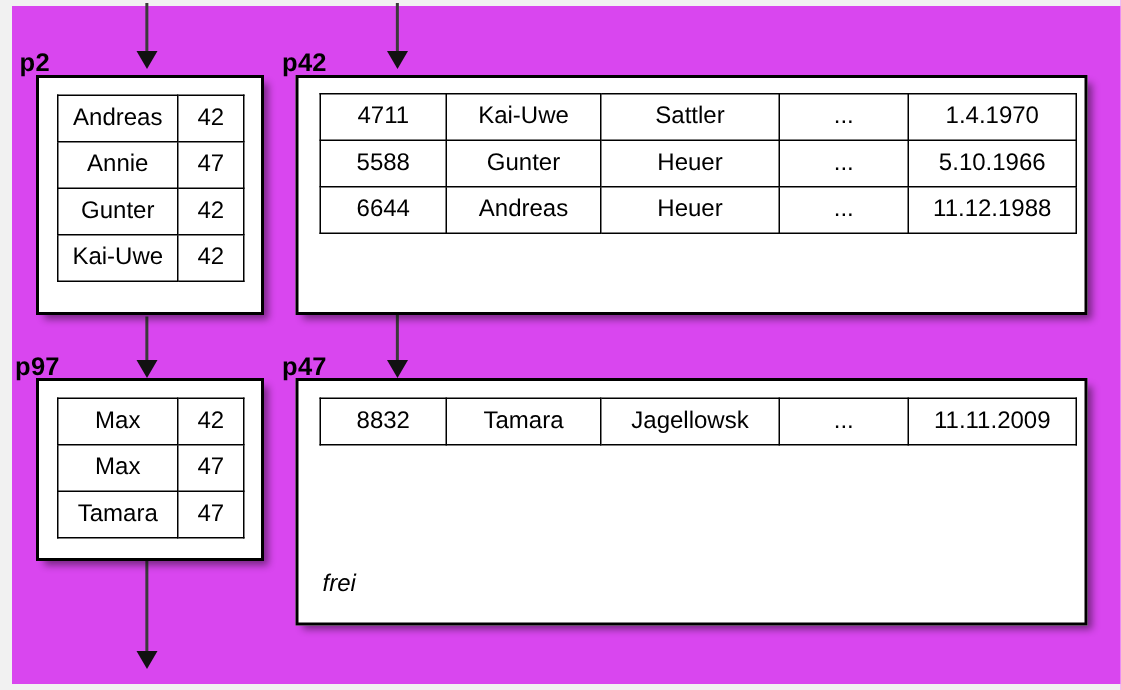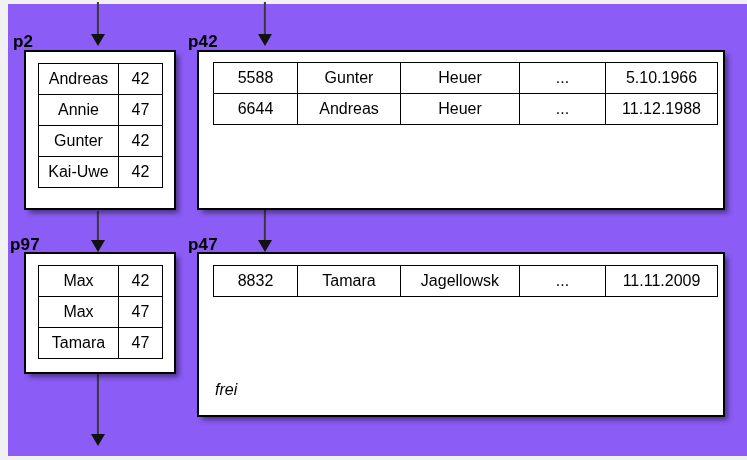--- a/index.html
+++ b/index.html
@@ -13,21 +13,21 @@
     position: relative;
     overflow: hidden;
     font-family: "Liberation Sans", sans-serif;
     color: #000000;
   }
   #canvas {
     position: absolute;
     left: 0; top: 0;
     width: 747px;
     height: 460px;
-    background: #8b5cf6;
+    background: #d946ef;
   }
   
   .edge-strip {
     position: absolute;
     background: #f1f1f1;
   }
   .edge-left  { left: 0;  top: 0; width: 8px;  height: 460px; }
   .edge-top   { left: 0;  top: 0; width: 747px; height: 4px; }
   .edge-bottom{ left: 0;  top: 456px; width: 747px; height: 4px; }
 
@@ -165,20 +165,27 @@
   <table class="rec-table" style="left:213px; top:62px; width:504px;">
     <colgroup>
       <col style="width:84px">
         <col style="width:103px">
         <col style="width:119px">
       <col style="width:86px">
         <col style="width:112px">
     </colgroup>
     <tbody>
       <tr>
+        <td>4711</td>
+        <td>Kai-Uwe</td>
+        <td>Sattler</td>
+        <td>...</td>
+        <td>1.4.1970</td>
+      </tr>
+      <tr>
         <td>5588</td>
         <td>Gunter</td>
         <td>Heuer</td>
         <td>...</td>
         <td>5.10.1966</td>
       </tr>
       <tr>
         <td>6644</td>
         <td>Andreas</td>
         <td>Heuer</td>

